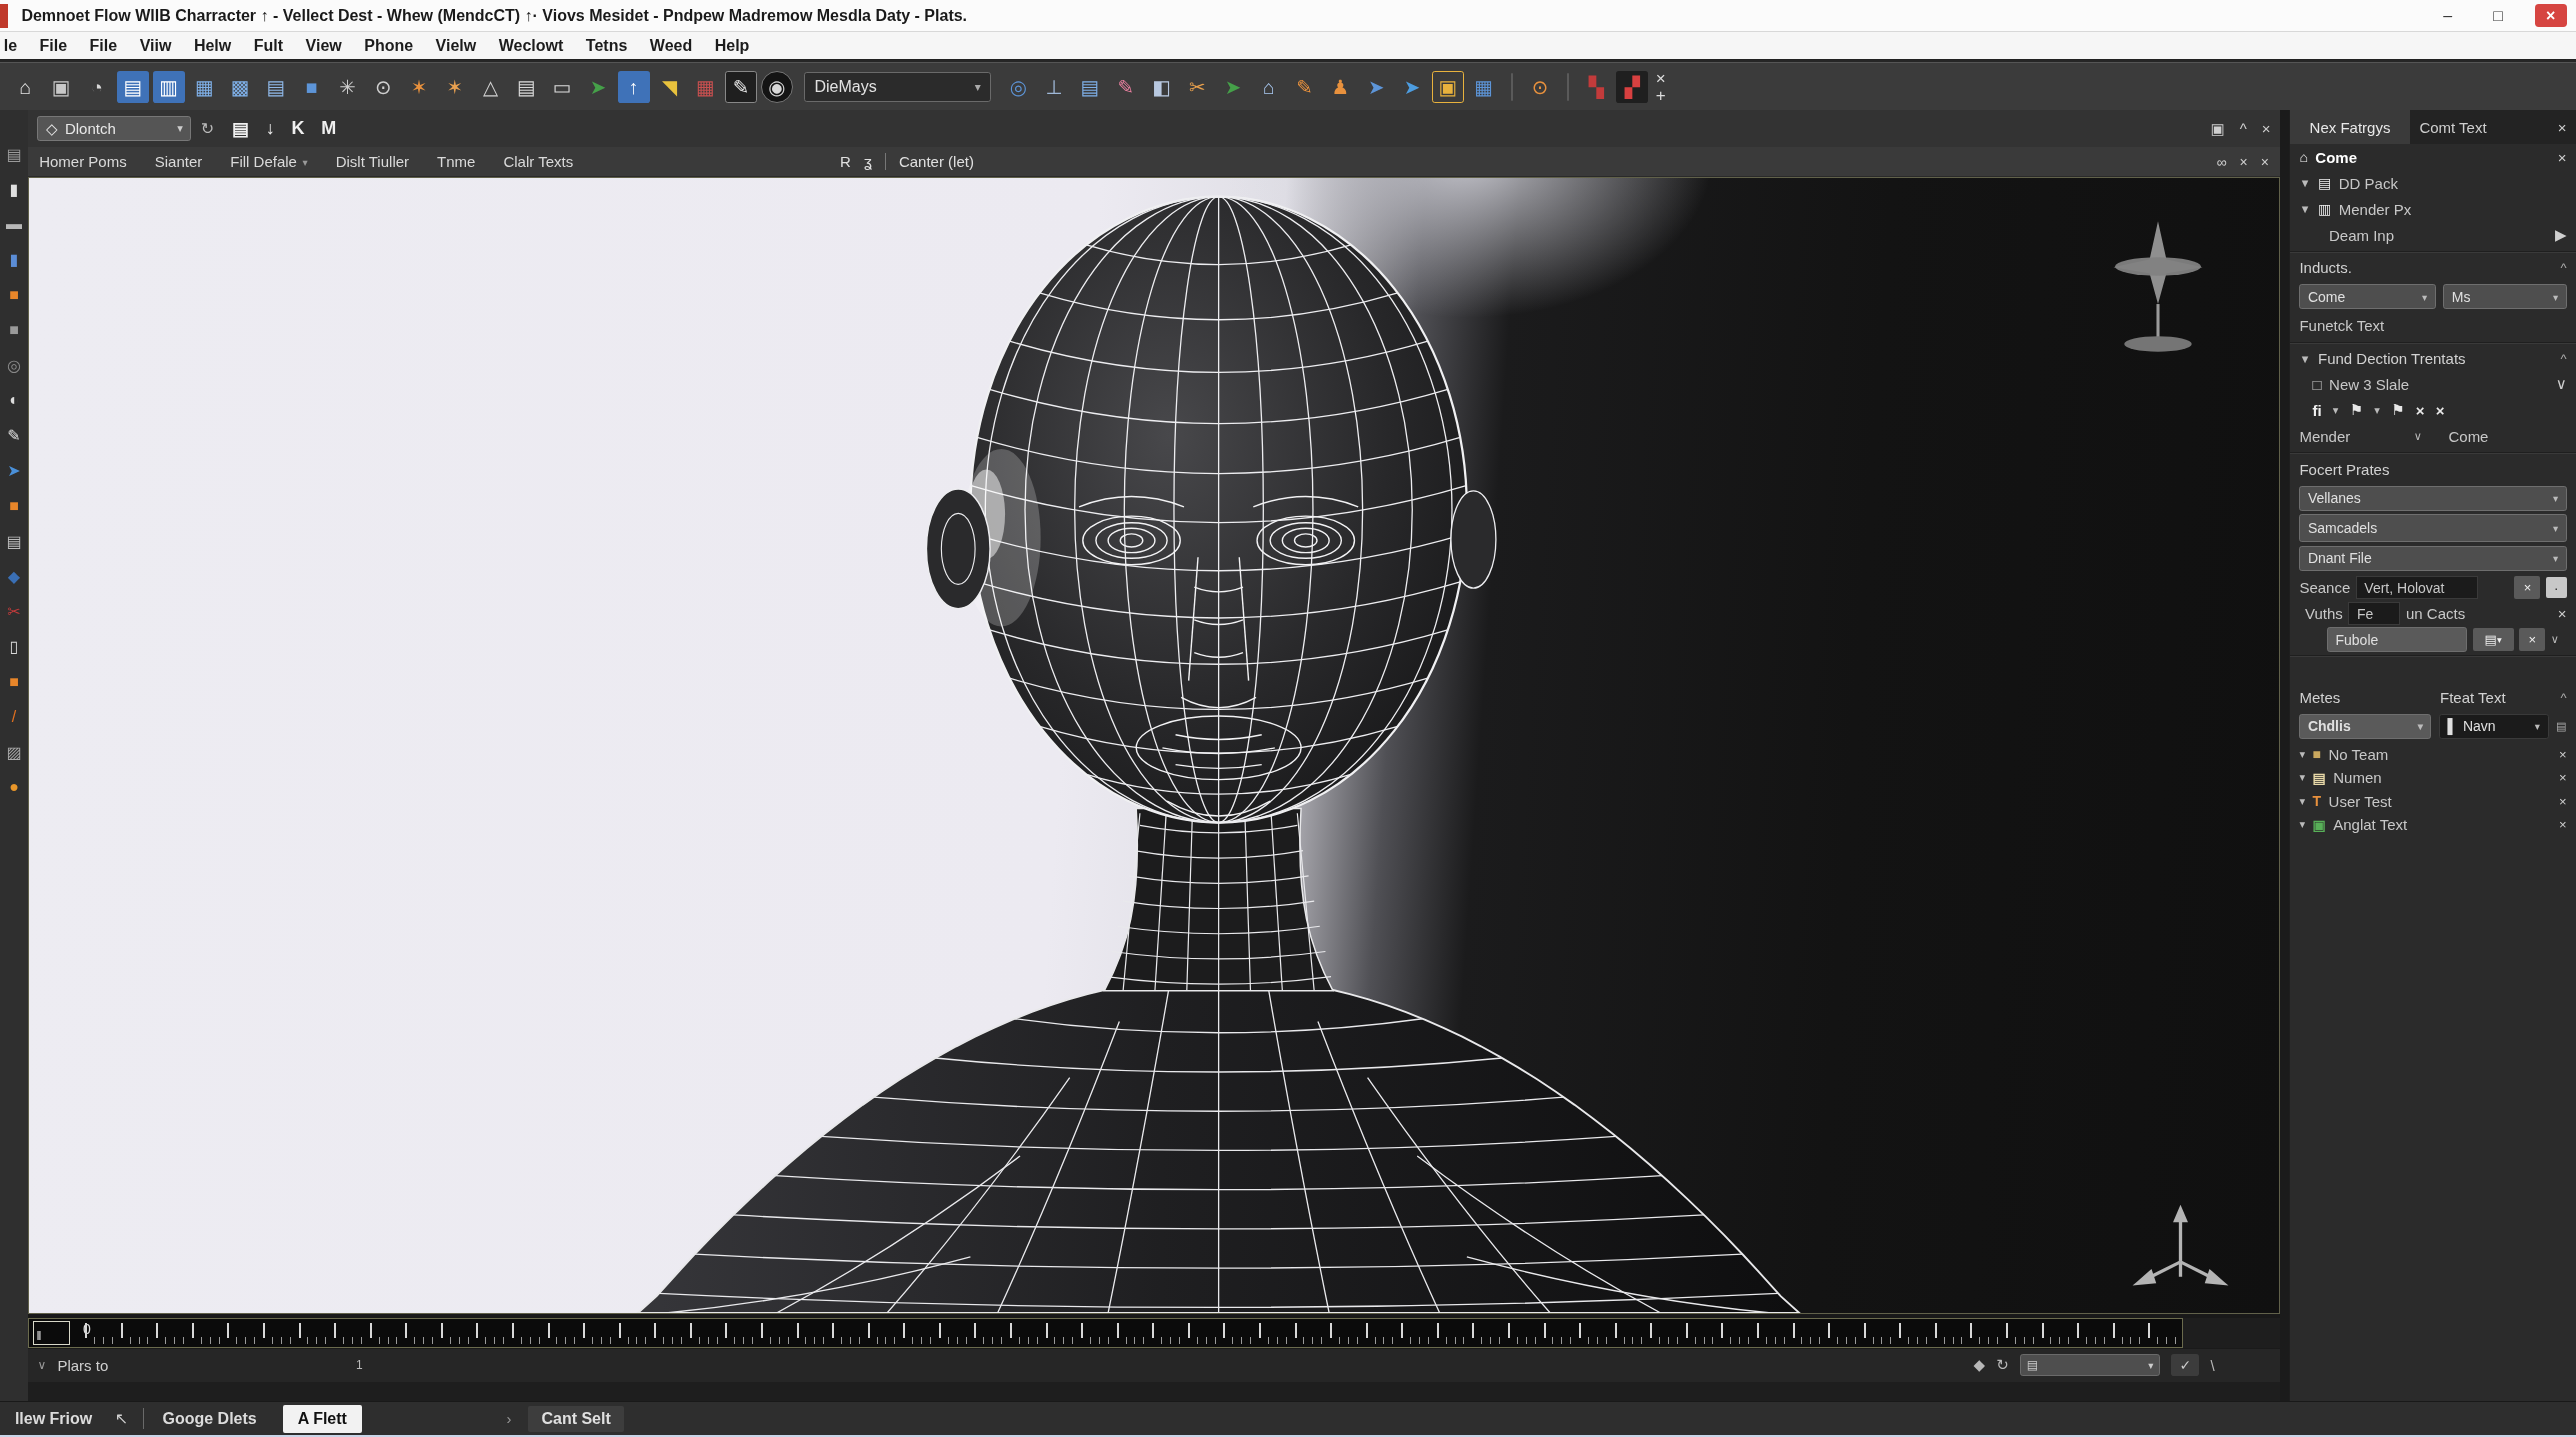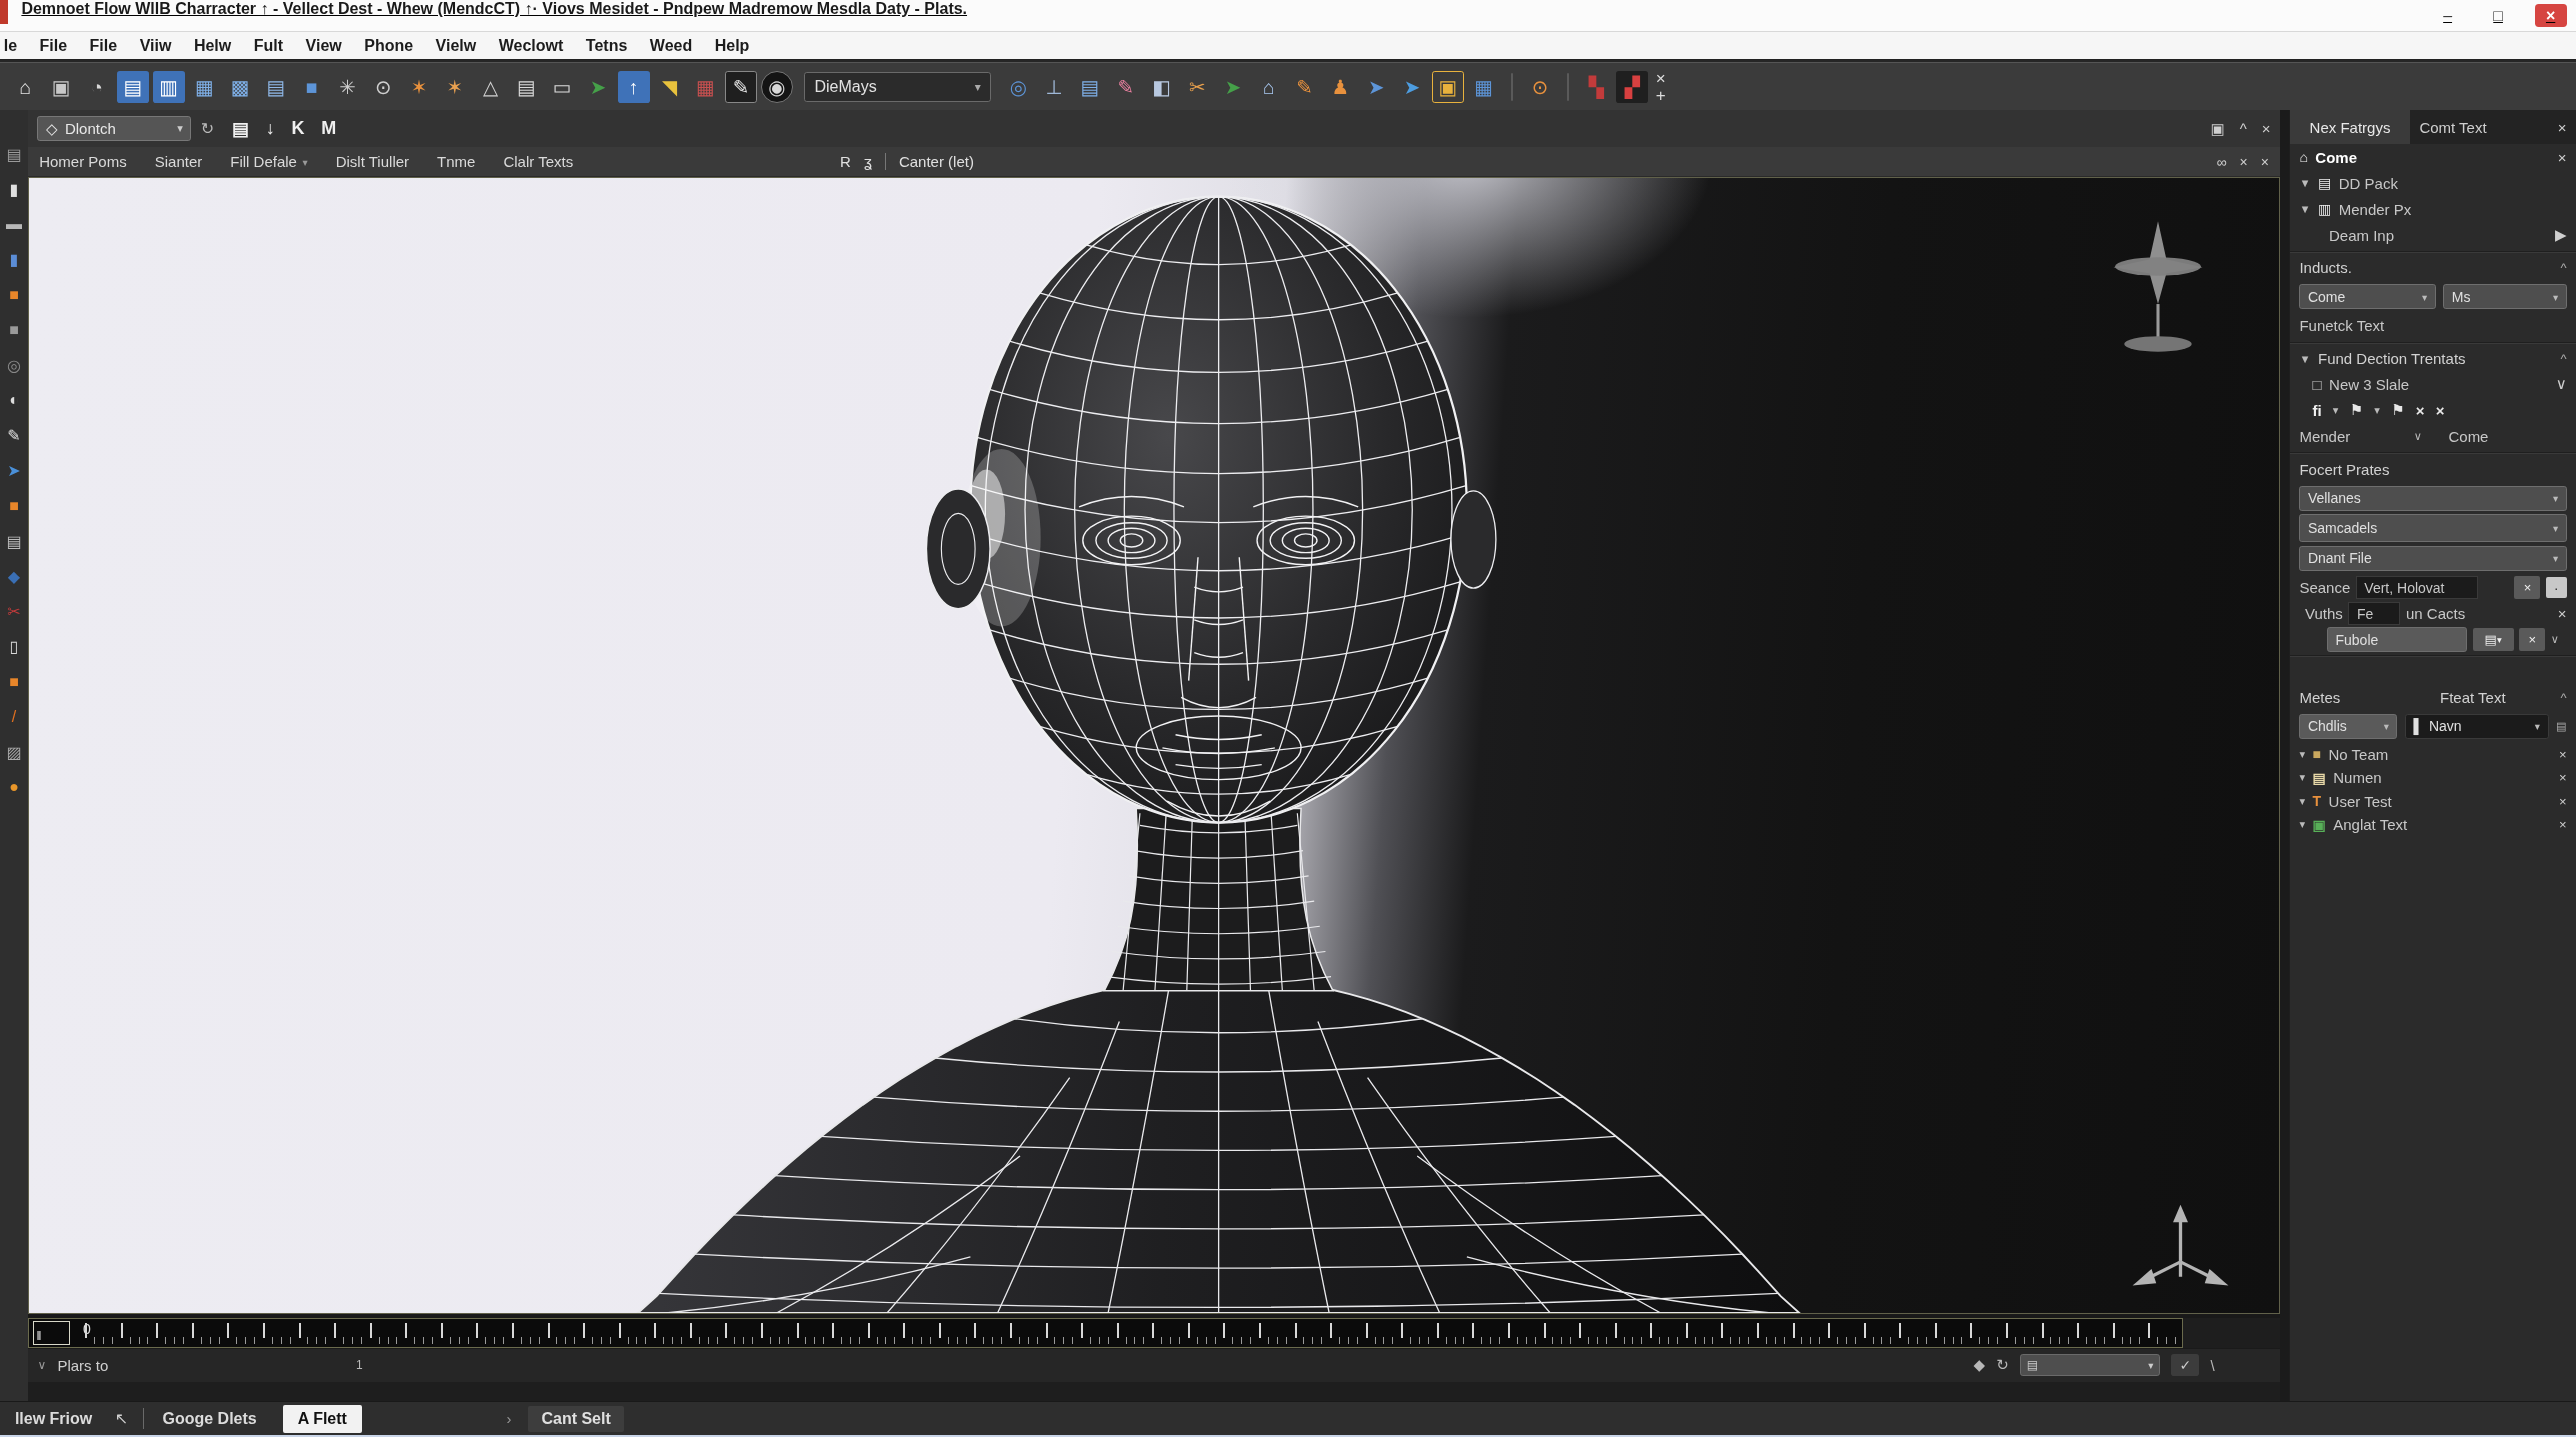--- a/index.html
+++ b/index.html
@@ -1,21 +1,21 @@
 <!DOCTYPE html>
 <html style="font-size:15px"><head>
 <meta charset="utf-8">
 <style>
   * { box-sizing: border-box; margin: 0; padding: 0; }
   html,body { width: 2576px; height: 1438px; overflow: hidden; }
   body { font-family: "Liberation Sans", sans-serif; background: #262626; position: relative; }
 
   
   .titlebar { position:absolute; left:0; top:0; width:2576px; height:32px; background:#fbfbfb;
-    display:flex; border-bottom:0.9px solid #d8d8d8;text-decoration:underline; }
+    display:flex; align-items:center; border-bottom:0.9px solid #d8d8d8; }
   .app-badge { width:8.4px; height:24px; background:#c0392b; margin-right:13px; }
   .title-text { font-size:16px; font-weight:700; color:#1a1a1a; white-space:nowrap; }
   .win-controls { margin-left:auto; display:flex; align-items:center; gap:22.5px; padding-right:9.4px; }
   .win-btn { font-size:16px; color:#333; width:28px; height:22.5px; display:flex; align-items:center; justify-content:center; }
   .win-btn.danger { background:#d64541; color:#fff; border-radius:3.7px; width:32px; font-weight:700; }
 
   
   .menubar { position:absolute; left:0; top:32px; width:2576px; height:28px; background:#f6f6f6;
     display:flex; align-items:center; gap:22.5px; padding-left:3.7px; border-bottom:1.9px solid #222; }
   .menu-item { font-size:16px; font-weight:700; color:#1c1c1c; }
@@ -1041,21 +1041,21 @@
 
     <div class="rp-divider"></div>
 
     <div class="rp-header" style="position:relative;margin-top:28px;">
       <span>Metes</span>
       <span style="position:absolute; left:150px;">Fteat Text</span>
       <span class="up">^</span>
     </div>
 
     <div class="rp-dd-row">
-      <div class="rp-dd" style="width:98px; background:#5a5a5a;">
+      <div class="rp-dd" style="width:132px; background:#5a5a5a;font-weight:bold;">
         <span>Chdlis</span>
         <span class="caret">▾</span>
       </div>
       <div class="rp-dd" style="flex:1; background:#1b1b1b; border-color:#3a3a3a;">
         <span style="margin-right:5.6px;">▌</span>
         <span>Navn</span>
         <span class="caret">▾</span>
       </div>
       <span style="font-size:11.2px; color:#aaa; align-self:center;">▤</span>
     </div>

